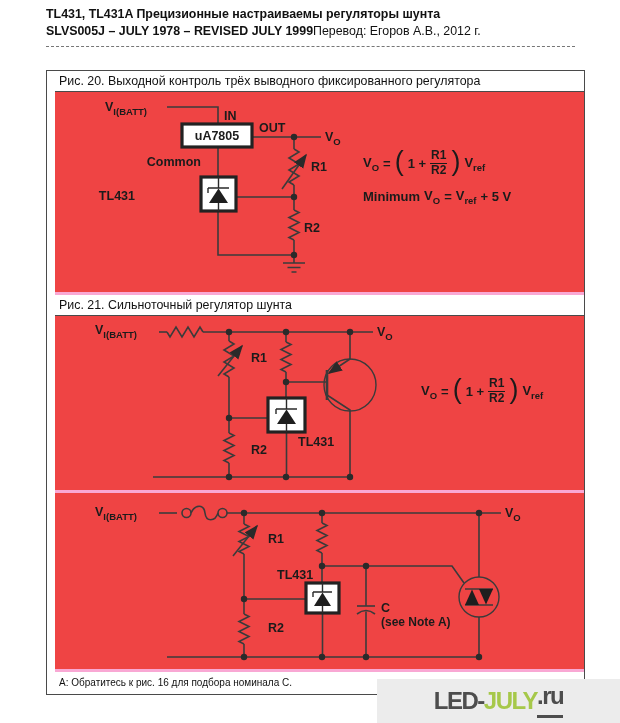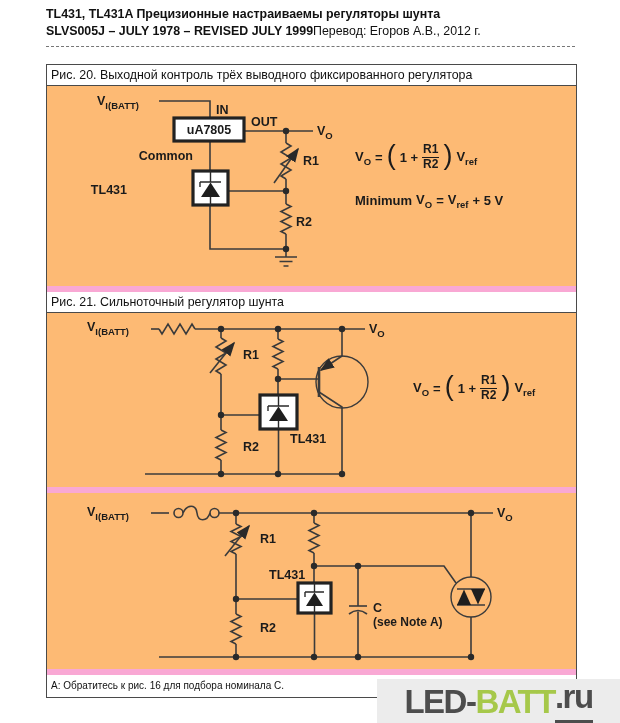--- a/index.html
+++ b/index.html
@@ -4,40 +4,40 @@
 <style>
   html,body{margin:0;padding:0;background:#fff;}
   .screen{position:relative;width:620px;height:723px;background:#fff;overflow:hidden;
           font-family:"Liberation Sans",sans-serif;color:#111;}
   
   .hdr{position:absolute;left:46px;top:7px;width:529px;font-size:12.4px;font-weight:bold;line-height:15px;}
   .hdr-row{display:flex;justify-content:flex-start;margin-top:2px;}
   .hdr-tr{font-weight:normal;}
   .divider{position:absolute;left:46px;top:46px;width:529px;border-top:1px dashed #767676;}
   
-  .doc{position:absolute;left:46px;top:64px;width:529px;border:1px solid #4a4a4a;background:#fff;box-sizing:content-box;}
+  .doc{position:absolute;left:46px;top:70px;width:529px;border:1px solid #4a4a4a;background:#fff;box-sizing:content-box;padding-left:8px;}
   .cap{height:20px;line-height:20px;padding-left:4px;font-size:12.4px;border-bottom:1px solid #4a4a4a;white-space:nowrap;overflow:hidden;}
   .cap-link{color:var(--link,#4553b4);text-decoration:underline;cursor:pointer;}
-  .figc{position:relative;border-bottom:6px solid #f9a8d4;background:#fdba74;}
+  .figc{position:relative;border-bottom:3px solid #f9a8d4;background:#ef4444;}
   .note{height:22px;line-height:22px;padding-left:4px;font-size:10px;}
   svg{display:block;}
   .lbl{font:bold 12.5px "Liberation Sans",sans-serif;fill:#1b1b1b;}
   .lbl-s{font:bold 12px "Liberation Sans",sans-serif;fill:#1b1b1b;}
   
   .fxwrap{position:absolute;}
   .fx{display:flex;align-items:center;gap:4px;font:bold 13px "Liberation Sans",sans-serif;color:#1b1b1b;white-space:nowrap;}
   .fx sub{font-size:9.5px;}
   .paren{font-size:27px;font-weight:400;line-height:1;padding-bottom:4px;}
   .frac{display:inline-flex;flex-direction:column;align-items:center;font-size:12px;line-height:1.15;}
   .frac .num{border-bottom:1.5px solid #1b1b1b;padding:0 1px;}
-  .fx.min{margin-top:19px;}
+  .fx.min{margin-top:9px;}
   
   .logo{position:absolute;left:377px;top:679px;width:243px;height:44px;background:var(--logo_bg,#ececec);
         display:flex;align-items:center;justify-content:center;z-index:5;
-        font-weight:bold;font-size:33px;letter-spacing:-1.5px;line-height:1;}
+        font-weight:bold;font-size:24px;letter-spacing:-1.5px;line-height:1;}
   .lg1,.lg3{color:var(--logo_gray,#4d4d4d);}
   .lg2{color:var(--logo_green,#a6c84a);}
   .lg3{border-bottom:3px solid var(--logo_gray,#4d4d4d);padding-bottom:7px;}
 </style>
 </head>
 <body>
 
 <div class="screen">
 
   <div class="hdr">
@@ -249,17 +249,17 @@
         <text class="lbl" x="326" y="119">C</text>
         <text class="lbl-s" x="326" y="133">(see Note A)</text>
       </svg>
     </div>
 
     <div class="note">А: Обратитесь к рис. 16 для подбора номинала С.</div>
   </div>
 
   <div class="logo">
     <span class="lg1">LED-</span>
-      <span class="lg2">BATT</span>
+      <span class="lg2">JULY</span>
       <span class="lg3">.ru</span>
   </div>
 
 </div>
 
 </body></html>

